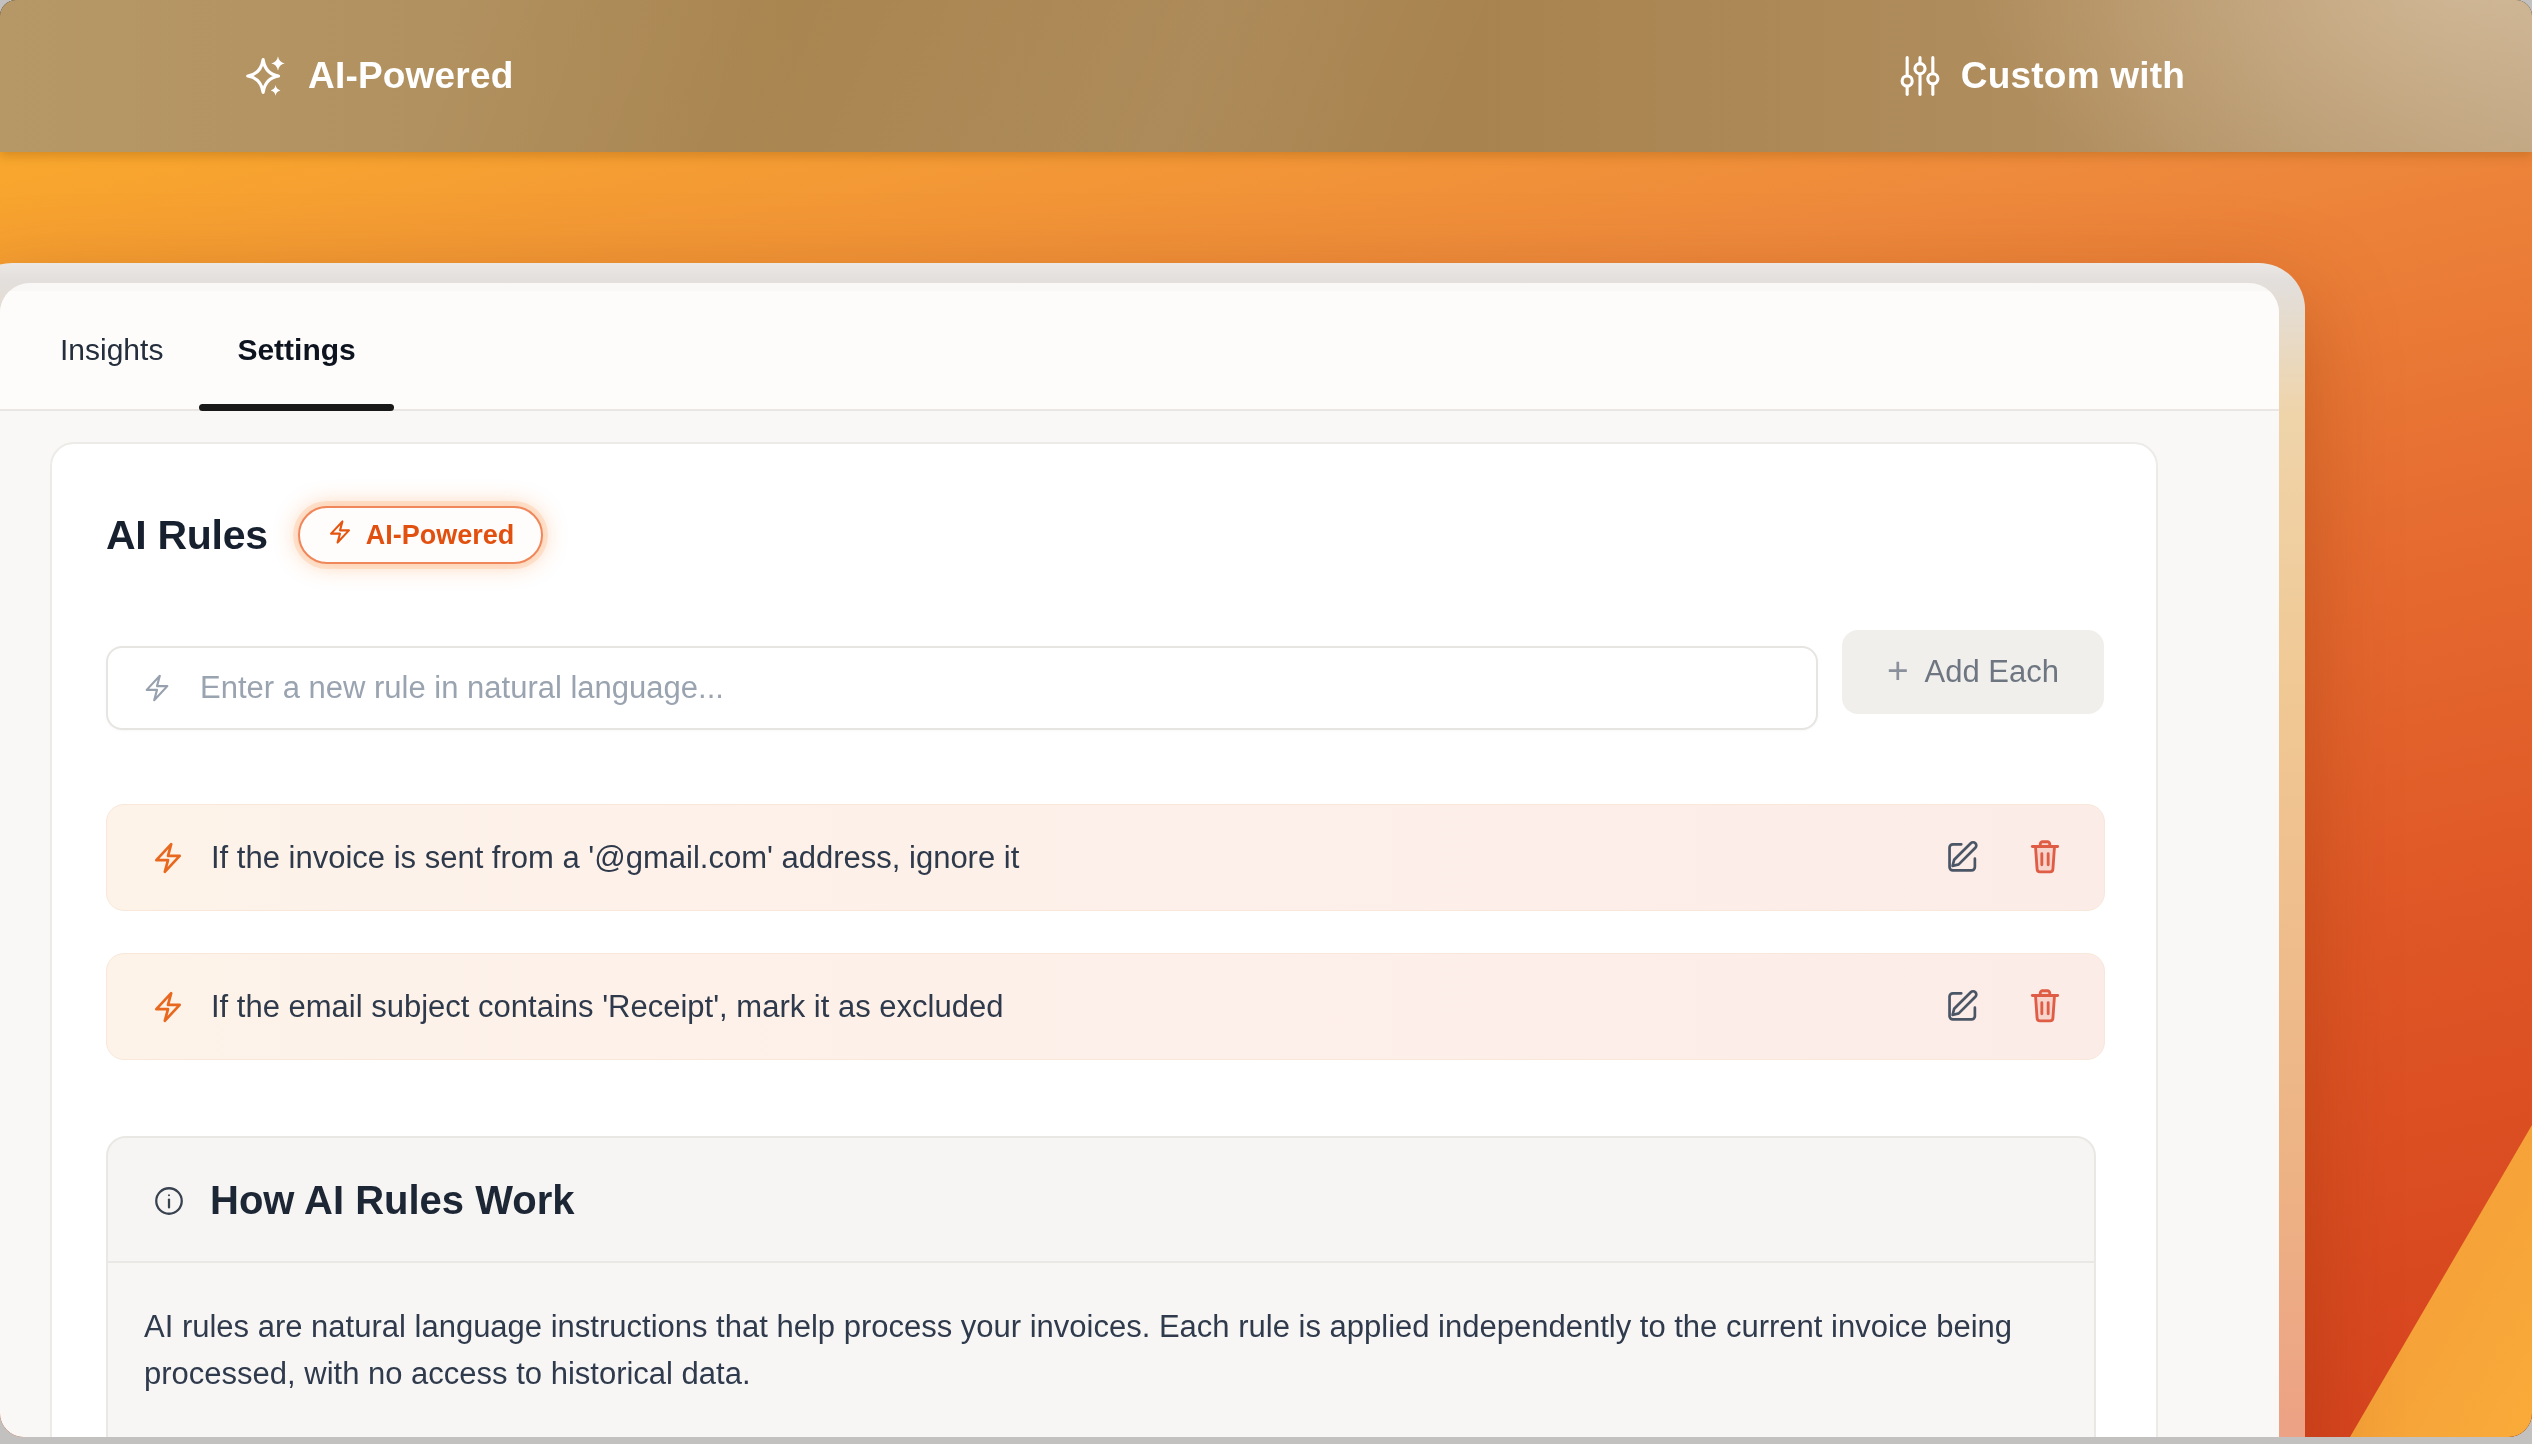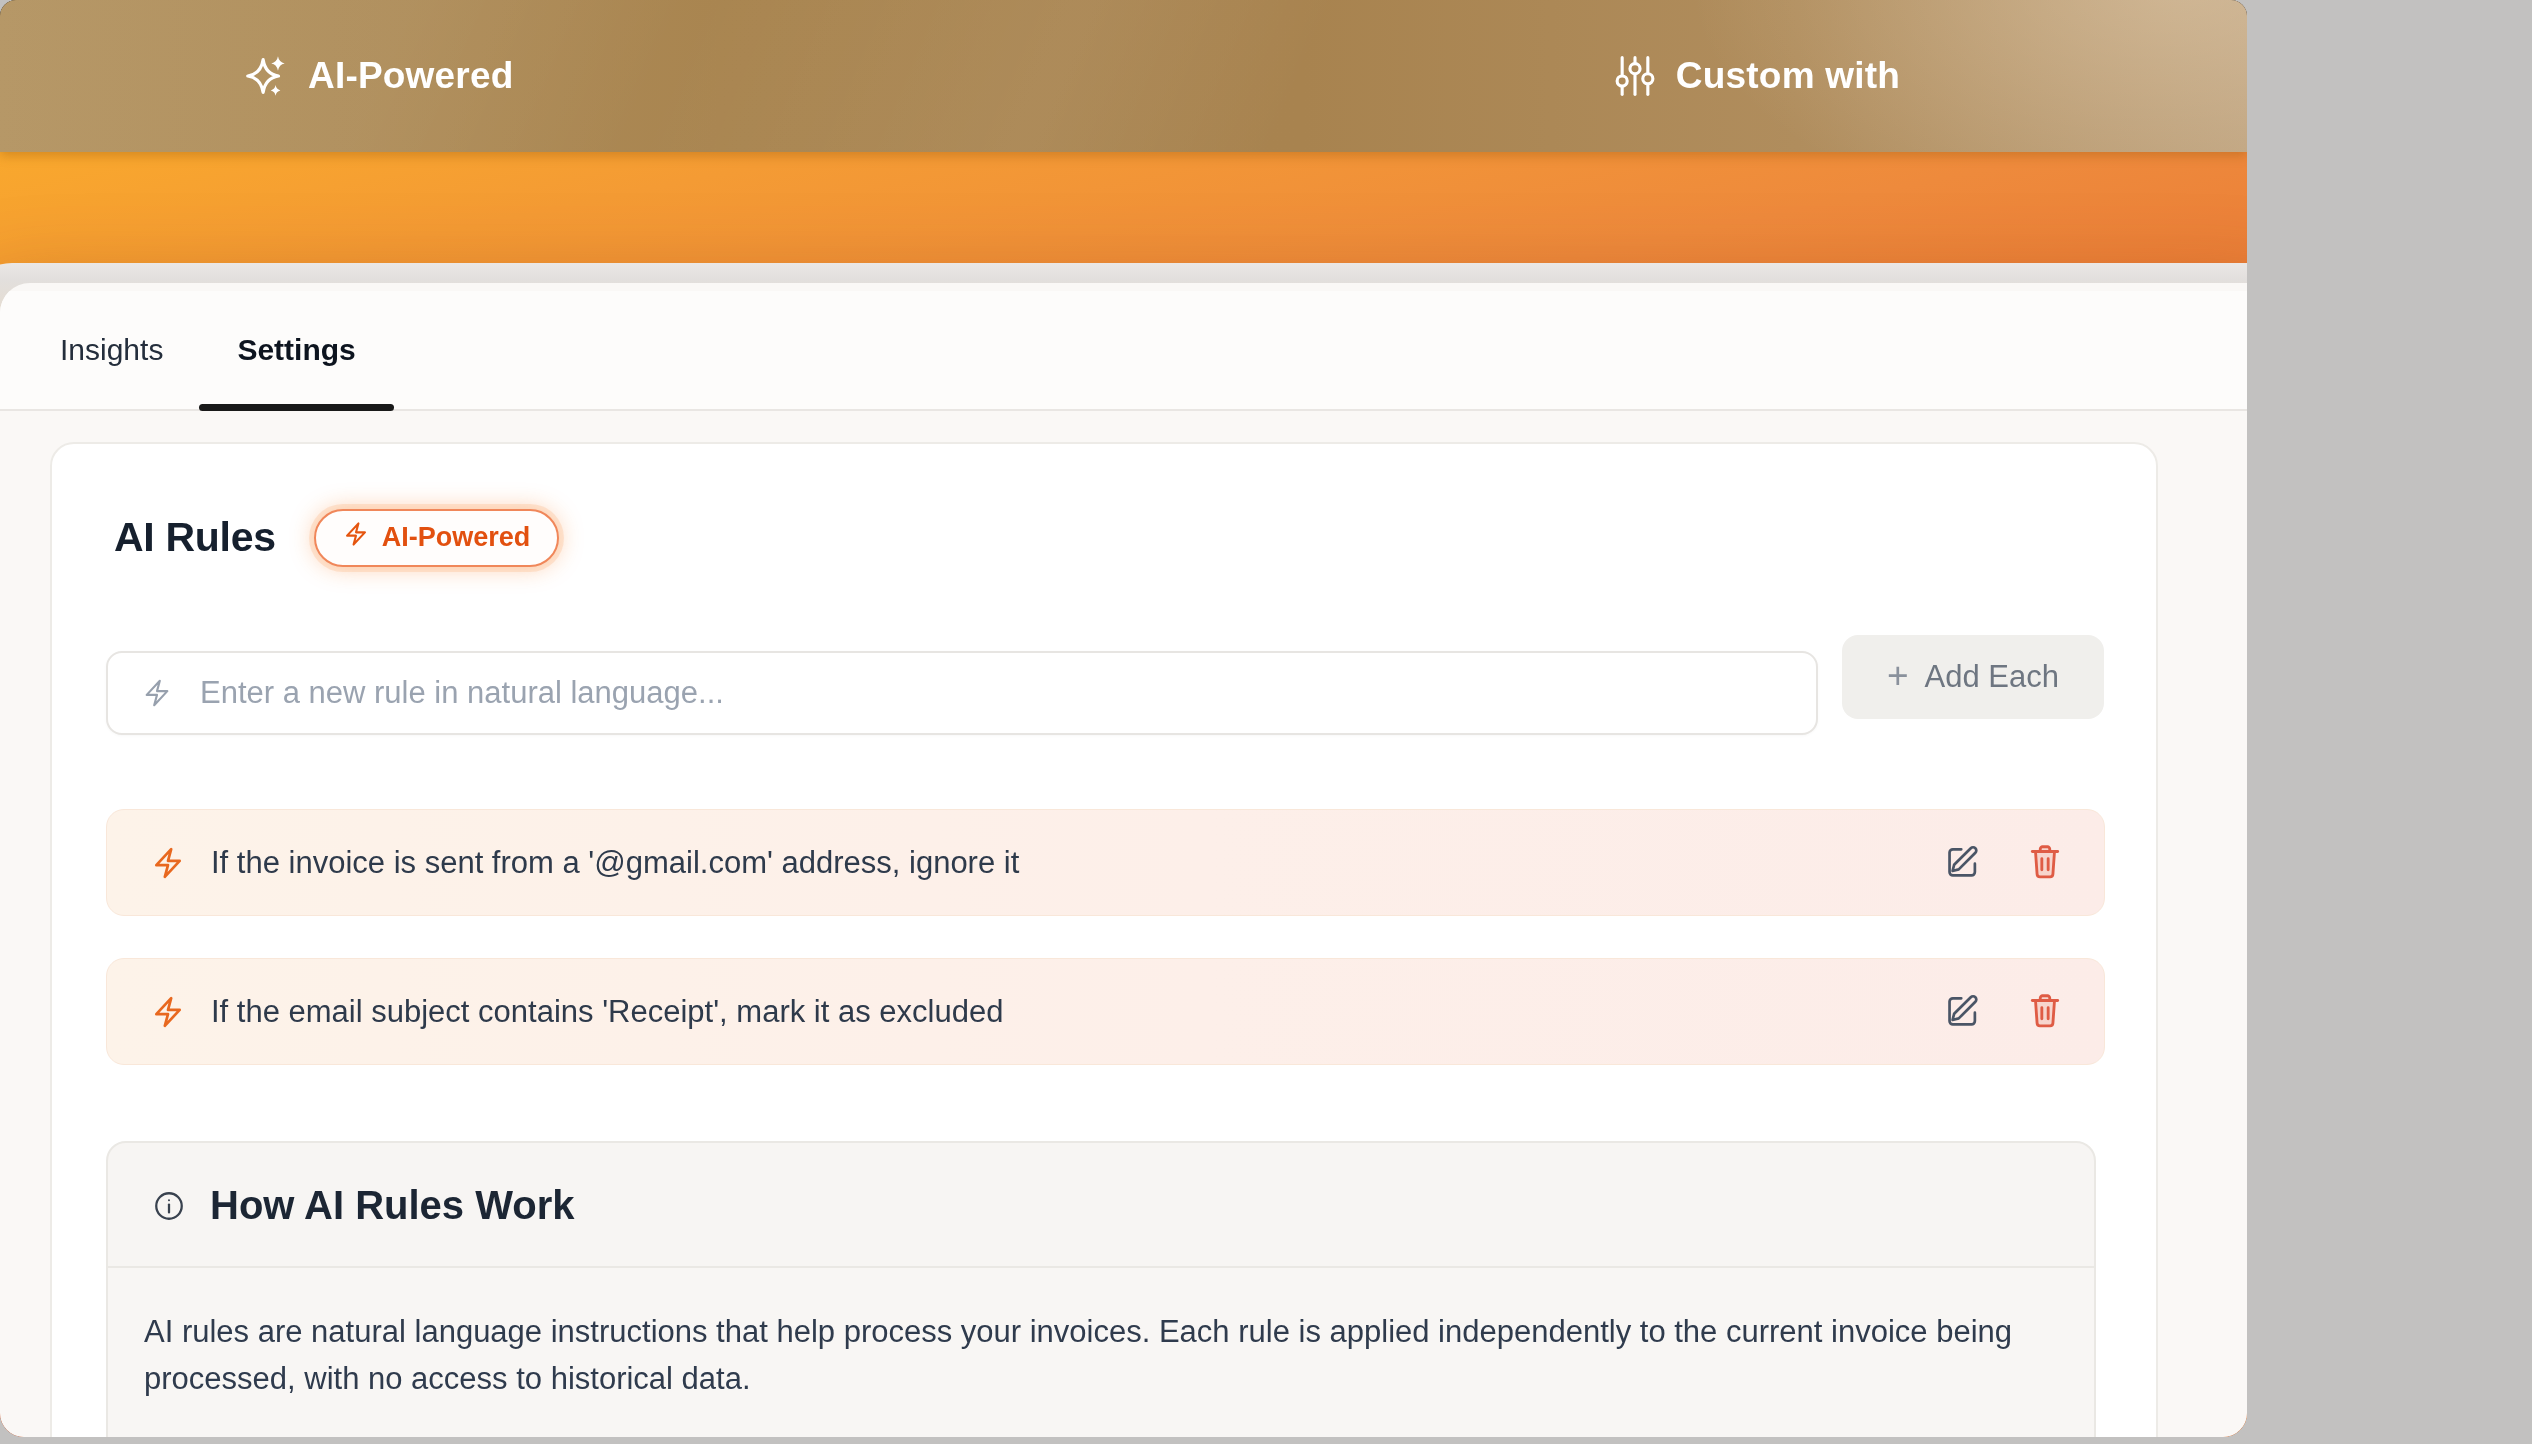--- a/index.html
+++ b/index.html
@@ -1,20 +1,20 @@
 <!DOCTYPE html>
 <html><head>
 <meta charset="utf-8">
 <style>
   * { box-sizing: border-box; }
   html, body { margin: 0; padding: 0; width: 2532px; height: 1444px; overflow: hidden; }
   body { background: #c2c1c0; font-family: "Liberation Sans", sans-serif; }
 
   .app {
-    position: relative; width: 2247px; height: 1437px;
+    position: relative; width: 2532px; height: 1437px;
     border-radius: 16px 16px 24px 24px; overflow: hidden; background: #000000;
   }
 
   
   .feature-bar {
     position: absolute; top: 0; left: 0; right: 0; height: 152px; z-index: 3;
     display: flex; align-items: center; justify-content: space-between;
     padding: 0 347px 0 243px;
     background:
       radial-gradient(700px 360px at 97% -10%, rgba(255,238,214,0.30), rgba(255,238,214,0) 70%),
@@ -62,21 +62,21 @@
 
   .window-body { flex: 1; padding: 31px 0 0 50px; }
 
   
   .card {
     width: 2108px; min-height: 1200px; background: #ffffff;
     border: 2px solid #edebe7; border-radius: 24px;
     padding: 62px 52px 80px 54px;
   }
   .card-head { display: flex; align-items: center; gap: 30px; }
-  .card-title { margin: 8px; font-size: 41px; font-weight: 700; color: #16202e; letter-spacing: -0.3px; }
+  .card-title { margin: 0; font-size: 41px; font-weight: 700; color: #16202e; letter-spacing: -0.3px; }
   .badge {
     display: inline-flex; align-items: center; gap: 13px; height: 58px; padding: 0 27px;
     border-radius: 999px; border: 2px solid #f0875a; background: #fffdfc;
     color: #e2500f; font-size: 27px; font-weight: 700;
     box-shadow: 0 0 0 5px rgba(251,140,60,0.16), 0 0 24px rgba(249,115,22,0.38);
   }
   .desc { margin: 28px 0 0; font-size: 31px; color: #4a5564; }
 
   
   .input-row { margin-top: 66px; display: flex; gap: 24px; width: 1998px; }

